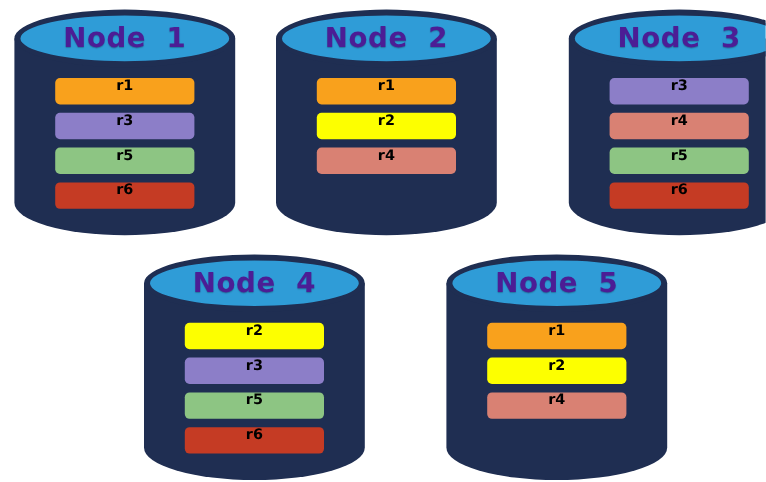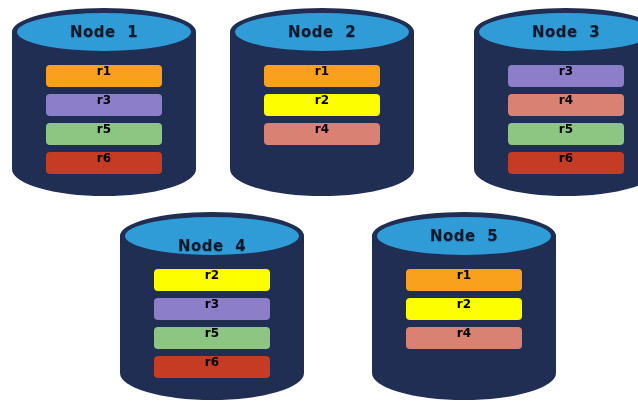--- a/index.html
+++ b/index.html
@@ -25,22 +25,22 @@
   .cyl-top{
     position:absolute;left:0;right:0;top:0;height:48px;
     box-sizing:border-box;
     background:#2F9CD7;
     border:5px solid #1F2E52;
     border-radius:50%;
     display:flex;align-items:center;justify-content:center;
     z-index:2;
   }
   .node-title{
-    color:#0f172a;
-    font-size:15px;
+    color:#4c1d95;
+    font-size:23px;
     font-weight:bold;
     white-space:pre;
     letter-spacing:0.5px;
     text-shadow:0 1px 1px rgba(0,0,0,0.25);
   }
   .bars{
     position:absolute;left:34px;right:34px;top:57px;
     display:flex;flex-direction:column;gap:7px;
     z-index:3;
   }
@@ -116,21 +116,21 @@
           <span class="bar-label">r5</span>
         </div>
       <div class="bar" style="background-color: rgb(197, 59, 36);">
           <span class="bar-label">r6</span>
         </div>
     </div>
   </div>
 
   <div class="cylinder node-4">
     <div class="cyl-body" style="background-color: rgb(31, 46, 82);"></div>
-    <div class="cyl-top" style="background-color: rgb(47, 156, 215); align-items: flex-end;">
+    <div class="cyl-top" style="background-color: rgb(47, 156, 215);">
       <span class="node-title">Node  4</span>
     </div>
     <div class="bars">
       <div class="bar" style="background-color: rgb(253, 255, 0);">
           <span class="bar-label">r2</span>
         </div>
       <div class="bar" style="background-color: rgb(140, 126, 200);">
           <span class="bar-label">r3</span>
         </div>
       <div class="bar" style="background-color: rgb(141, 197, 131);">

